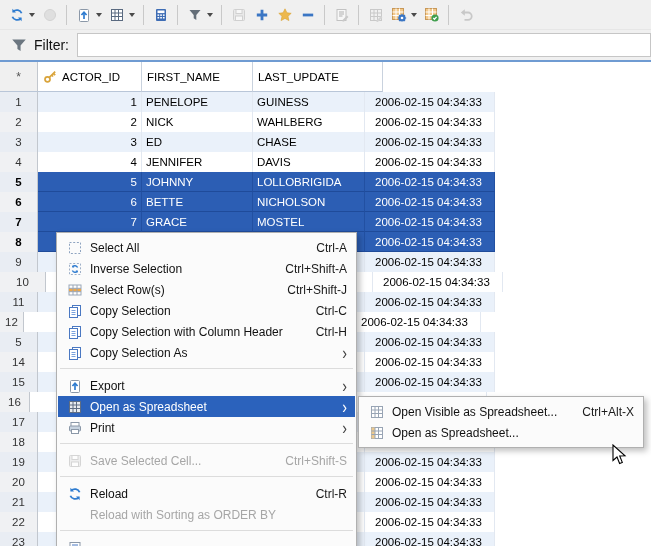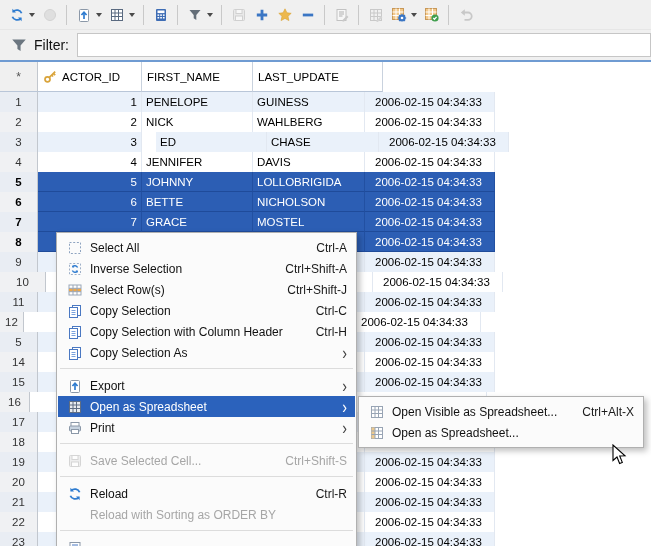--- a/index.html
+++ b/index.html
@@ -245,21 +245,21 @@
       <div class="grow">
         <div class="rh" style="width: 38px;">2</div>
         <div class="dcell num" style="width: 104px;">2</div>
         <div class="dcell" style="width: 111px;">NICK</div>
         <div class="dcell" style="width: 112px;">WAHLBERG</div>
         <div class="dcell date" style="width: 130px;">2006-02-15 04:34:33</div>
       </div>
       <div class="grow odd">
         <div class="rh" style="width: 38px;">3</div>
         <div class="dcell num" style="width: 104px;">3</div>
-        <div class="dcell" style="width: 111px; margin-left: 14px;">ED</div>
+        <div class="dcell" style="width: 111px;">ED</div>
         <div class="dcell" style="width: 112px;">CHASE</div>
         <div class="dcell date" style="width: 130px;">2006-02-15 04:34:33</div>
       </div>
       <div class="grow">
         <div class="rh" style="width: 38px;">4</div>
         <div class="dcell num" style="width: 104px;">4</div>
         <div class="dcell" style="width: 111px;">JENNIFER</div>
         <div class="dcell" style="width: 112px;">DAVIS</div>
         <div class="dcell date" style="width: 130px;">2006-02-15 04:34:33</div>
       </div>

